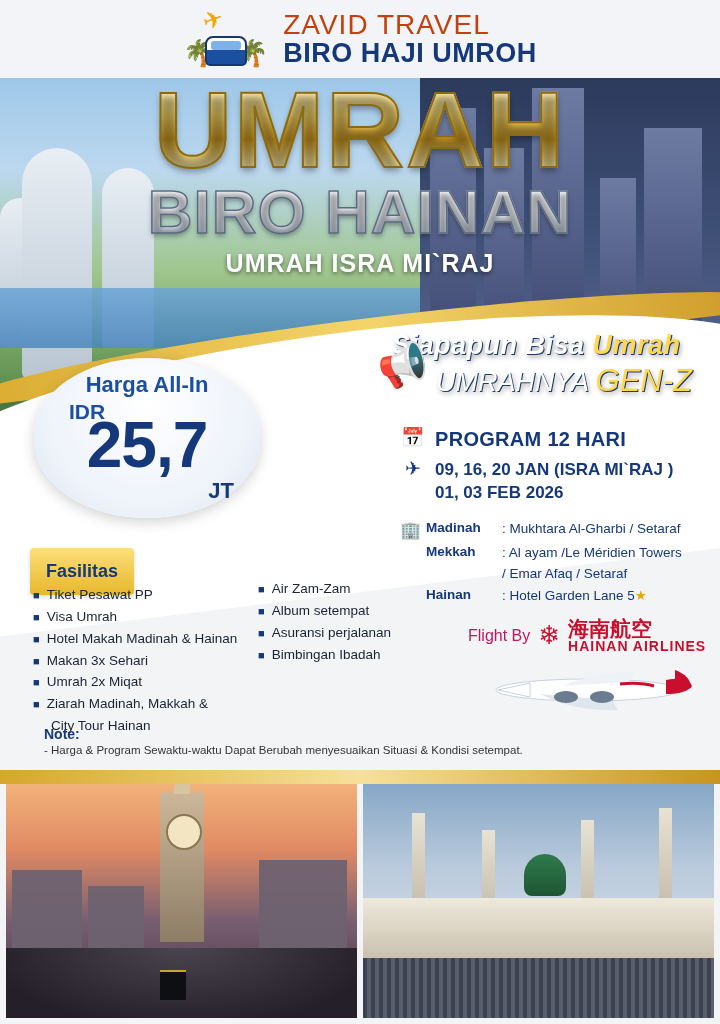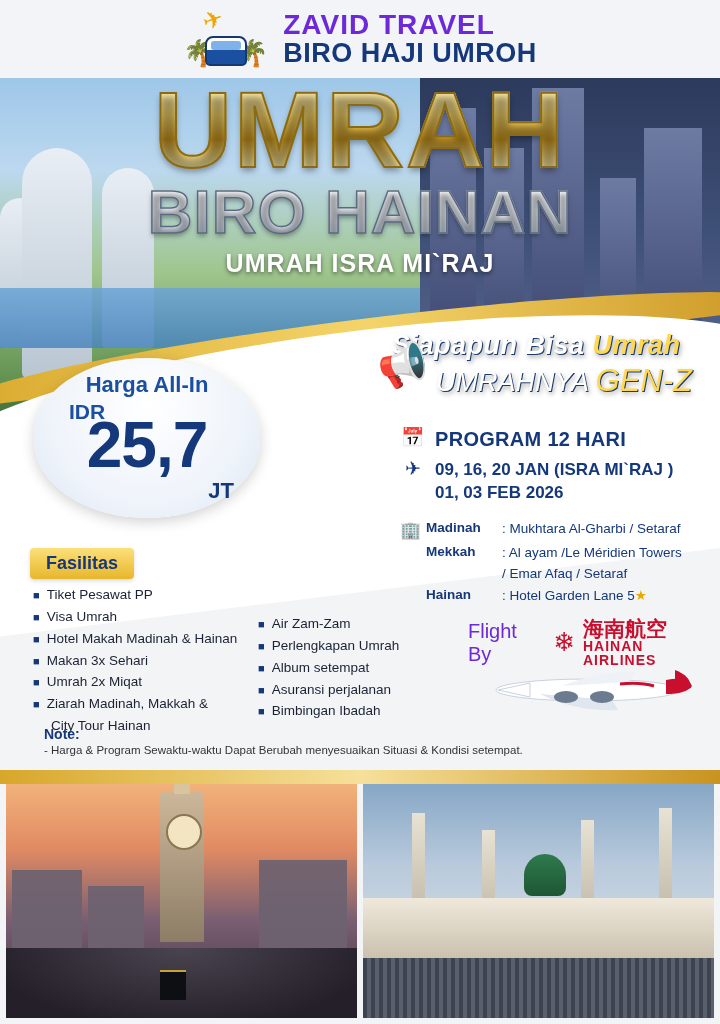--- a/index.html
+++ b/index.html
@@ -48,21 +48,21 @@
     background: linear-gradient(#ffffff 0%, #ffffff 45%, #1b4fa0 46%, #1b4fa0 100%);
     border: 2px solid #16386f;
   }
   .logo-mark .bus::before {
     content: "";
     position: absolute; top: 3px; left: 4px; right: 4px; height: 9px;
     background: #7fb2e8; border-radius: 3px;
   }
   .logo-text { line-height: 1.03; text-align: left; }
   .logo-text .l1 {
-    font-size: 28px; font-weight: bold; color: #6d28d9; letter-spacing: 1px;
+    font-size: 28px; font-weight: normal; color: #c2410c; letter-spacing: 1px;
   }
   .logo-text .l2 {
     font-size: 27px; font-weight: bold; color: #15387a; letter-spacing: 0.5px;
   }
 
   
   .hero {
     position: absolute; top: 78px; left: 0;
     width: 720px; height: 420px;
     overflow: hidden;
@@ -224,43 +224,43 @@
   .hotels .hrow { display: flex; align-items: flex-start; margin-bottom: 3px; }
   .hotels .hico { width: 26px; font-size: 17px; }
   .hotels .hlabel { width: 76px; font-weight: bold; }
   .hotels .hval { flex: 1; line-height: 1.35; }
   .hotels .indent { margin-left: 102px; line-height: 1.35; }
 
   .flight {
     position: absolute; left: 468px; top: 618px; z-index: 32;
     display: flex; align-items: center; gap: 8px;
   }
-  .flight .fb { font-size: 20px; color: #6d28d9; }
+  .flight .fb { font-size: 16px; color: #be185d; }
   .flight .hn-logo { font-size: 26px; color: #c8102e; }
   .flight .hn-text { line-height: 1; }
   .flight .hn-cn { font-size: 21px; font-weight: bold; color: #c8102e; }
   .flight .hn-en { font-size: 14px; font-weight: bold; color: #c8102e; letter-spacing: 1px; }
   .plane-img {
     position: absolute; left: 470px; top: 650px; width: 230px; height: 70px; z-index: 31;
   }
 
   
   .fasilitas-head {
     position: absolute; left: 30px; top: 548px; z-index: 33;
     background: linear-gradient(180deg,#fbe07a,#e8b62c);
     color: #15387a; font-weight: bold; font-size: 18px;
-    padding: 5px 16px; border-radius: 4px;
+    padding: 13px 16px; border-radius: 4px;
     box-shadow: 0 2px 4px rgba(0,0,0,.15);
   }
   .fas-col {
     position: absolute; z-index: 33;
     font-size: 13.5px; color: #1a2233; line-height: 1.62;
   }
   .fas-col.c1 { left: 33px; top: 584px; width: 240px; }
-  .fas-col.c2 { left: 258px; top: 613px; width: 230px; }
+  .fas-col.c2 { left: 258px; top: 578px; width: 230px; }
   .fas-col li { list-style: none; }
   .fas-col li::before {
     content: "\25A0"; color: #15387a; font-size: 11px; margin-right: 7px;
   }
   .fas-col li.cont::before { content: ""; margin-right: 0; padding-left: 18px; }
 
   
   .note {
     position: absolute; left: 44px; top: 726px; z-index: 33; width: 560px;
   }
@@ -461,21 +461,20 @@
     <li>Tiket Pesawat PP</li>
     <li>Visa Umrah</li>
     <li>Hotel Makah Madinah &amp; Hainan</li>
     <li>Makan 3x Sehari</li>
     <li>Umrah 2x Miqat</li>
     <li>Ziarah Madinah, Makkah &amp;</li>
     <li class="cont">City Tour Hainan</li>
   </ul>
   <ul class="fas-col c2">
     <li>Air Zam-Zam</li>
-    <li>Perlengkapan Umrah</li>
     <li>Album setempat</li>
     <li>Asuransi perjalanan</li>
     <li>Bimbingan Ibadah</li>
   </ul>
 
   <div class="note">
     <div class="nh">Note:</div>
     <div class="nb">- Harga &amp; Program Sewaktu-waktu Dapat Berubah menyesuaikan Situasi &amp; Kondisi setempat.</div>
   </div>
 

